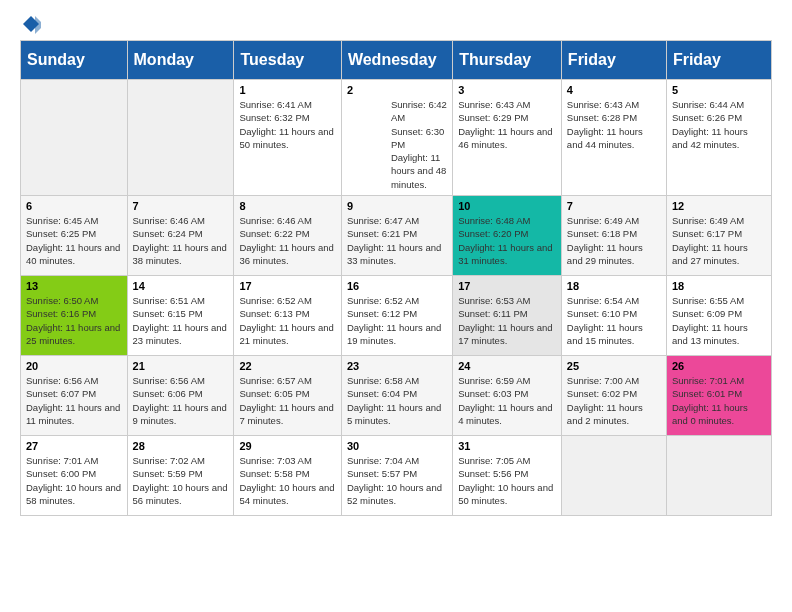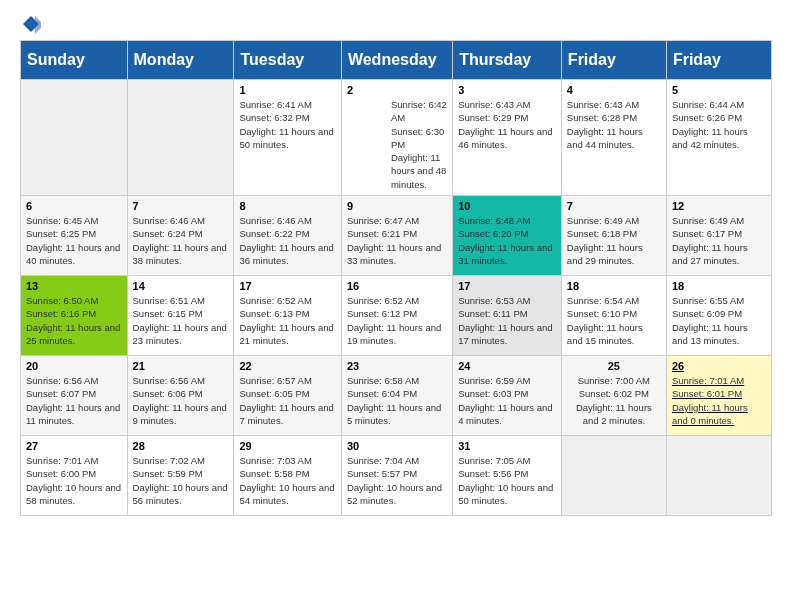--- a/index.html
+++ b/index.html
@@ -260,27 +260,27 @@
             <div class="day-info" style="white-space: pre-line;">Sunrise: 6:58 AM
 Sunset: 6:04 PM
 Daylight: 11 hours and 5 minutes.</div>
           </td>
           <td style="background: rgb(245, 245, 245); margin-top: 7px;">
             <span class="day-num">24</span>
             <div class="day-info" style="white-space: pre-line;">Sunrise: 6:59 AM
 Sunset: 6:03 PM
 Daylight: 11 hours and 4 minutes.</div>
           </td>
-          <td style="background: rgb(245, 245, 245); text-align: center;">
+          <td style="background: rgb(245, 245, 245);">
             <span class="day-num">25</span>
             <div class="day-info" style="white-space: pre-line;">Sunrise: 7:00 AM
 Sunset: 6:02 PM
 Daylight: 11 hours and 2 minutes.</div>
           </td>
-          <td style="background: #fef9c3; text-decoration: underline;">
+          <td style="background: #ec4899;">
             <span class="day-num">26</span>
             <div class="day-info" style="white-space: pre-line;">Sunrise: 7:01 AM
 Sunset: 6:01 PM
 Daylight: 11 hours and 0 minutes.</div>
           </td>
         </tr>
         <tr>
           <td style="background: rgb(255, 255, 255);">
             <span class="day-num">27</span>
             <div class="day-info" style="white-space: pre-line;">Sunrise: 7:01 AM

